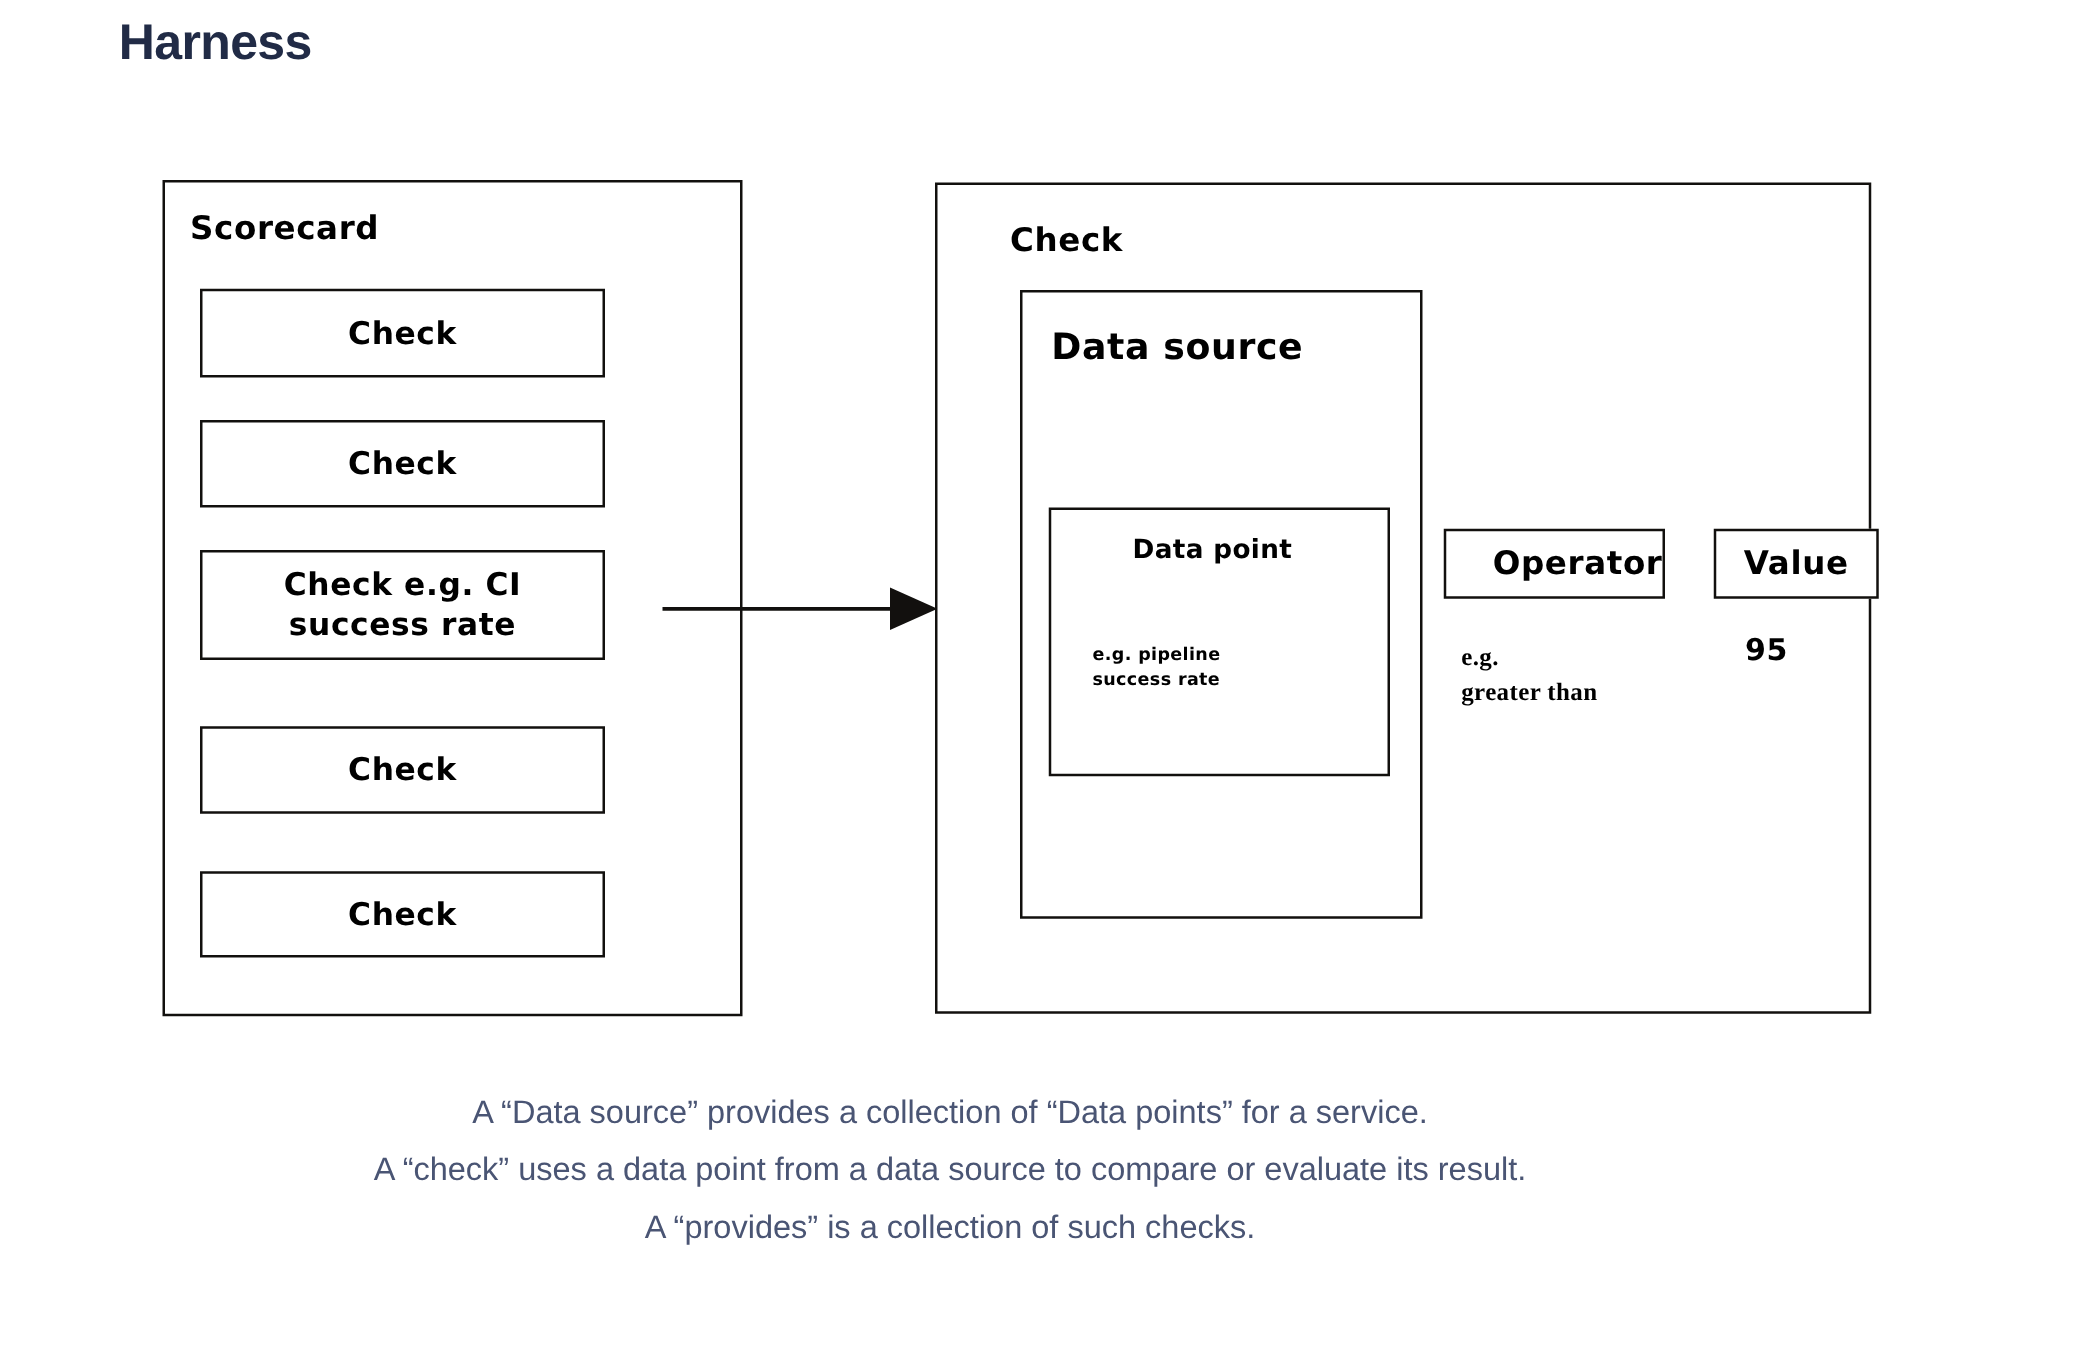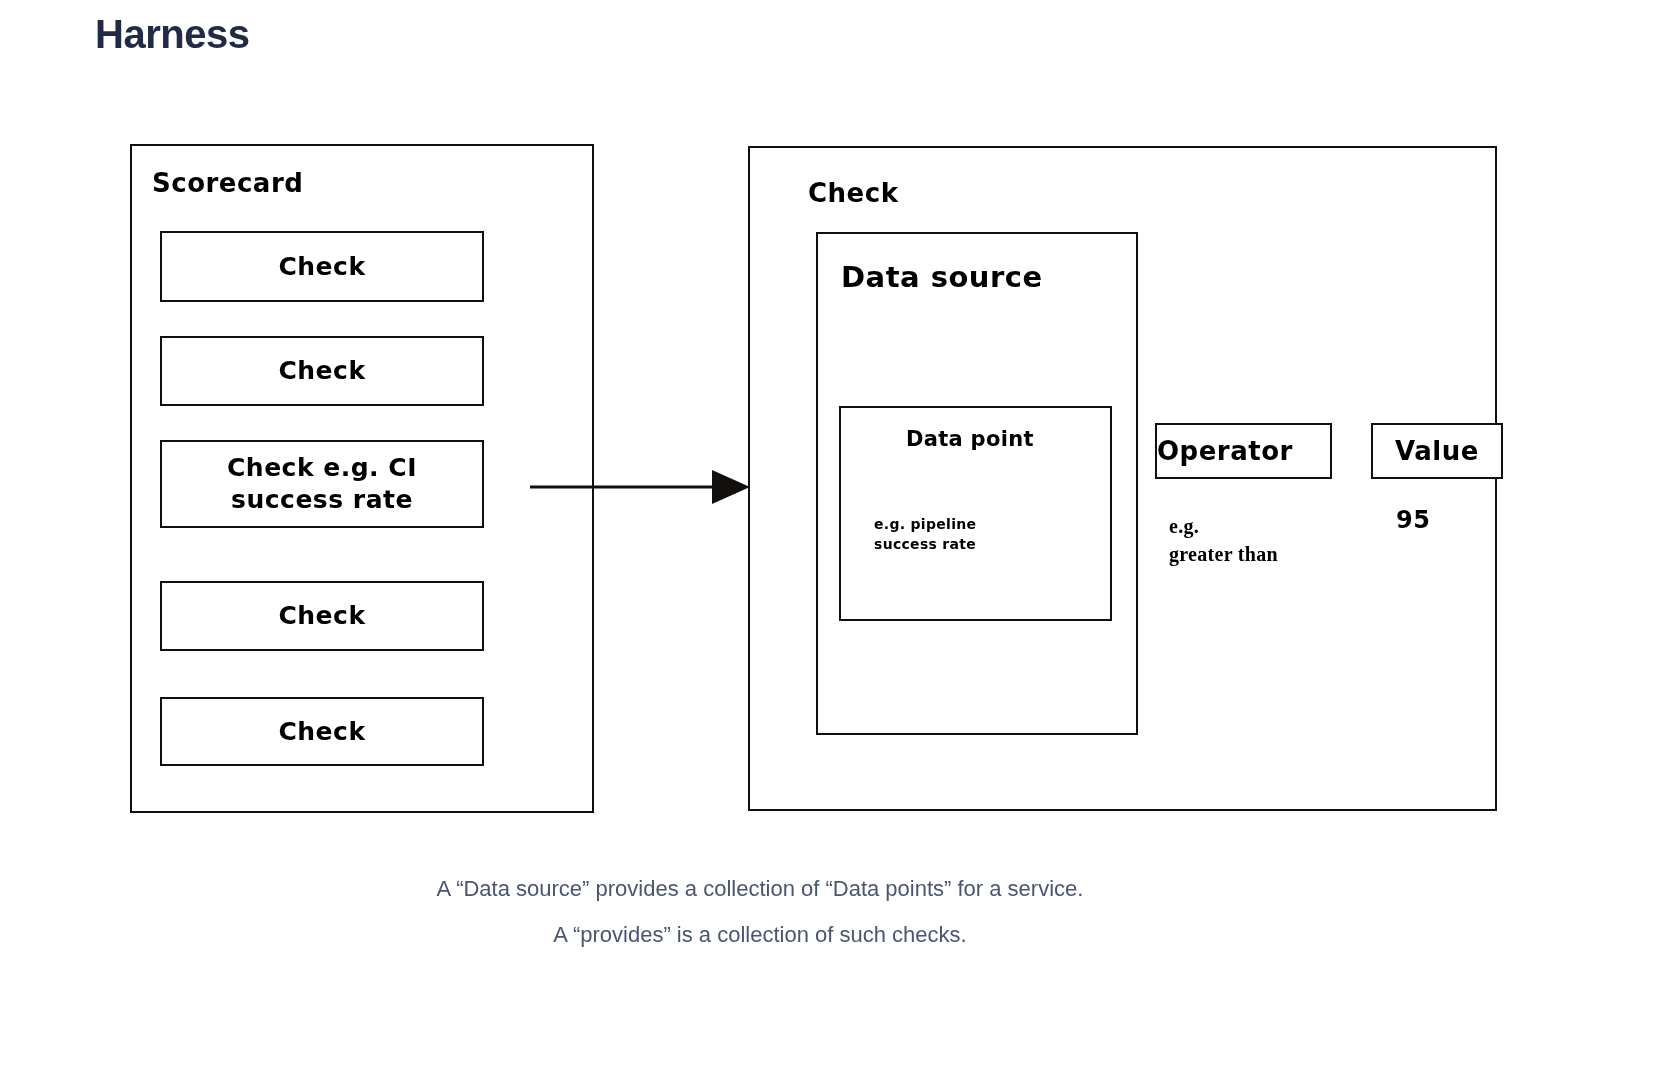--- a/index.html
+++ b/index.html
@@ -144,21 +144,21 @@
   }
 
   
   #operator-box {
     left: 1155px;
     top: 423px;
     width: 177px;
     height: 56px;
     display: flex;
     align-items: center;
-    justify-content: flex-start;
+    justify-content: flex-end;
   }
   #operator-box .label { font-size: 26px; letter-spacing: 0.5px; }
   #operator-eg {
     position: absolute;
     left: 1169px;
     top: 512px;
     font-size: 20px;
     line-height: 1.4;
     letter-spacing: 0.3px;
     white-space: pre-line;
@@ -194,21 +194,21 @@
   }
 
   
   #caption {
     position: absolute;
     left: 0;
     top: 866px;
     width: 1520px;
     text-align: center;
     font-family: "Liberation Sans", sans-serif;
-    font-size: 22px;
+    font-size: 26px;
     line-height: 46px;
     color: #4a5574;
   }
   #caption .cap-line { display: block; white-space: nowrap; }
 </style>
 </head>
 <body>
 
 <div id="page-title">Harness</div>
 
@@ -258,14 +258,15 @@
 
   <div class="box" id="value-box">
     <span class="hand label">Value</span>
   </div>
   <div class="hand" id="value-number">95</div>
 
 </div>
 
 <div id="caption">
   <span class="cap-line">A “Data source” provides a collection of “Data points” for a service.</span>
+  <span class="cap-line">A “check” uses a data point from a data source to compare or evaluate its result.</span>
   <span class="cap-line">A “provides” is a collection of such checks.</span>
 </div>
 
 </body></html>

